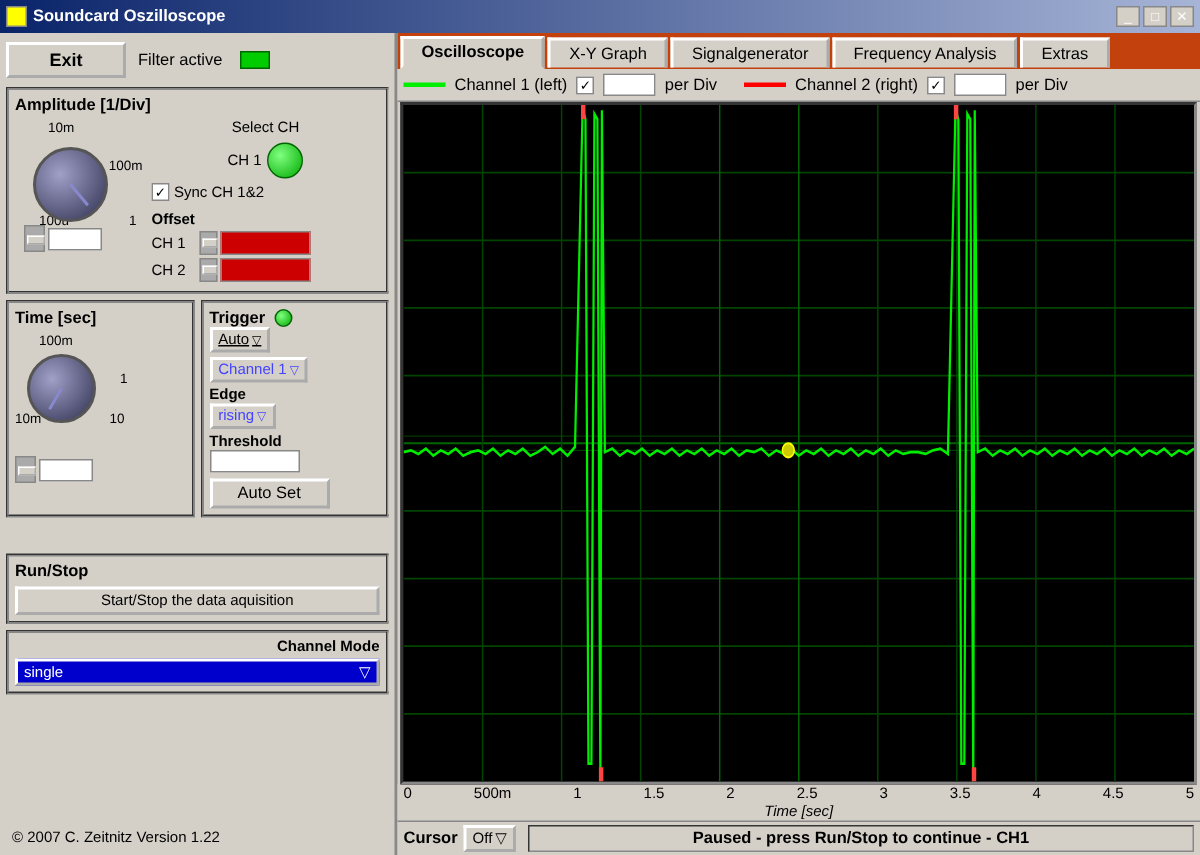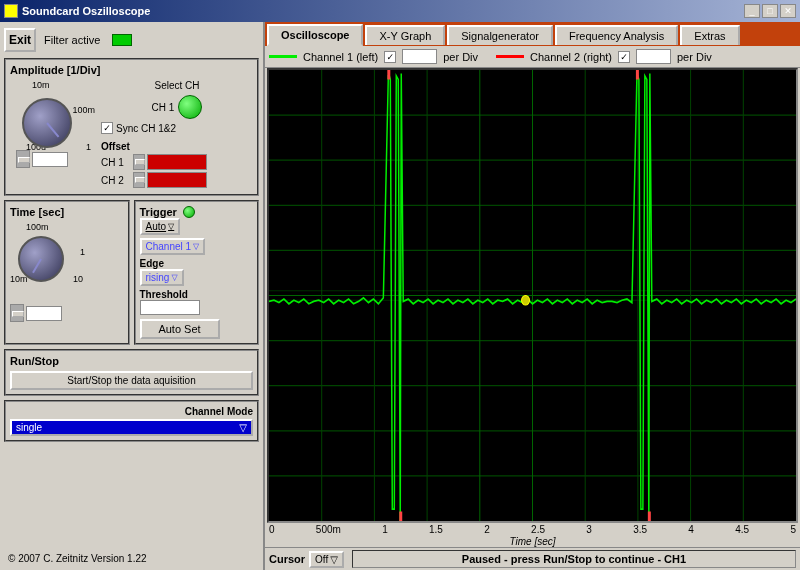--- a/index.html
+++ b/index.html
@@ -71,21 +71,21 @@
     
     .top-row {
       display: flex;
       align-items: center;
       gap: 8px;
       padding: 2px 0;
     }
     .exit-btn {
       background: #d4d0c8;
       border: 2px outset #fff;
-      padding: 3px 3px;
+      padding: 3px 27px;
       font-size: 12px;
       font-weight: bold;
       cursor: pointer;
     }
     .filter-label {
       font-size: 11px;
       color: #000;
     }
     .filter-led {
       width: 20px;
@@ -356,21 +356,21 @@
     
     .scope-svg {
       width: 100%;
       height: 100%;
     }
 
     .bottom-left {
       display: flex;
       flex-direction: column;
       gap: 4px;
-      margin-top: 0;
+      margin-top: 20px;
     }
   </style>
 </head>
 <body>
 
 <div class="title-bar">
   <div class="title-bar-text">
     <div class="title-bar-icon"></div>
     <span>Soundcard Oszilloscope</span>
   </div>

